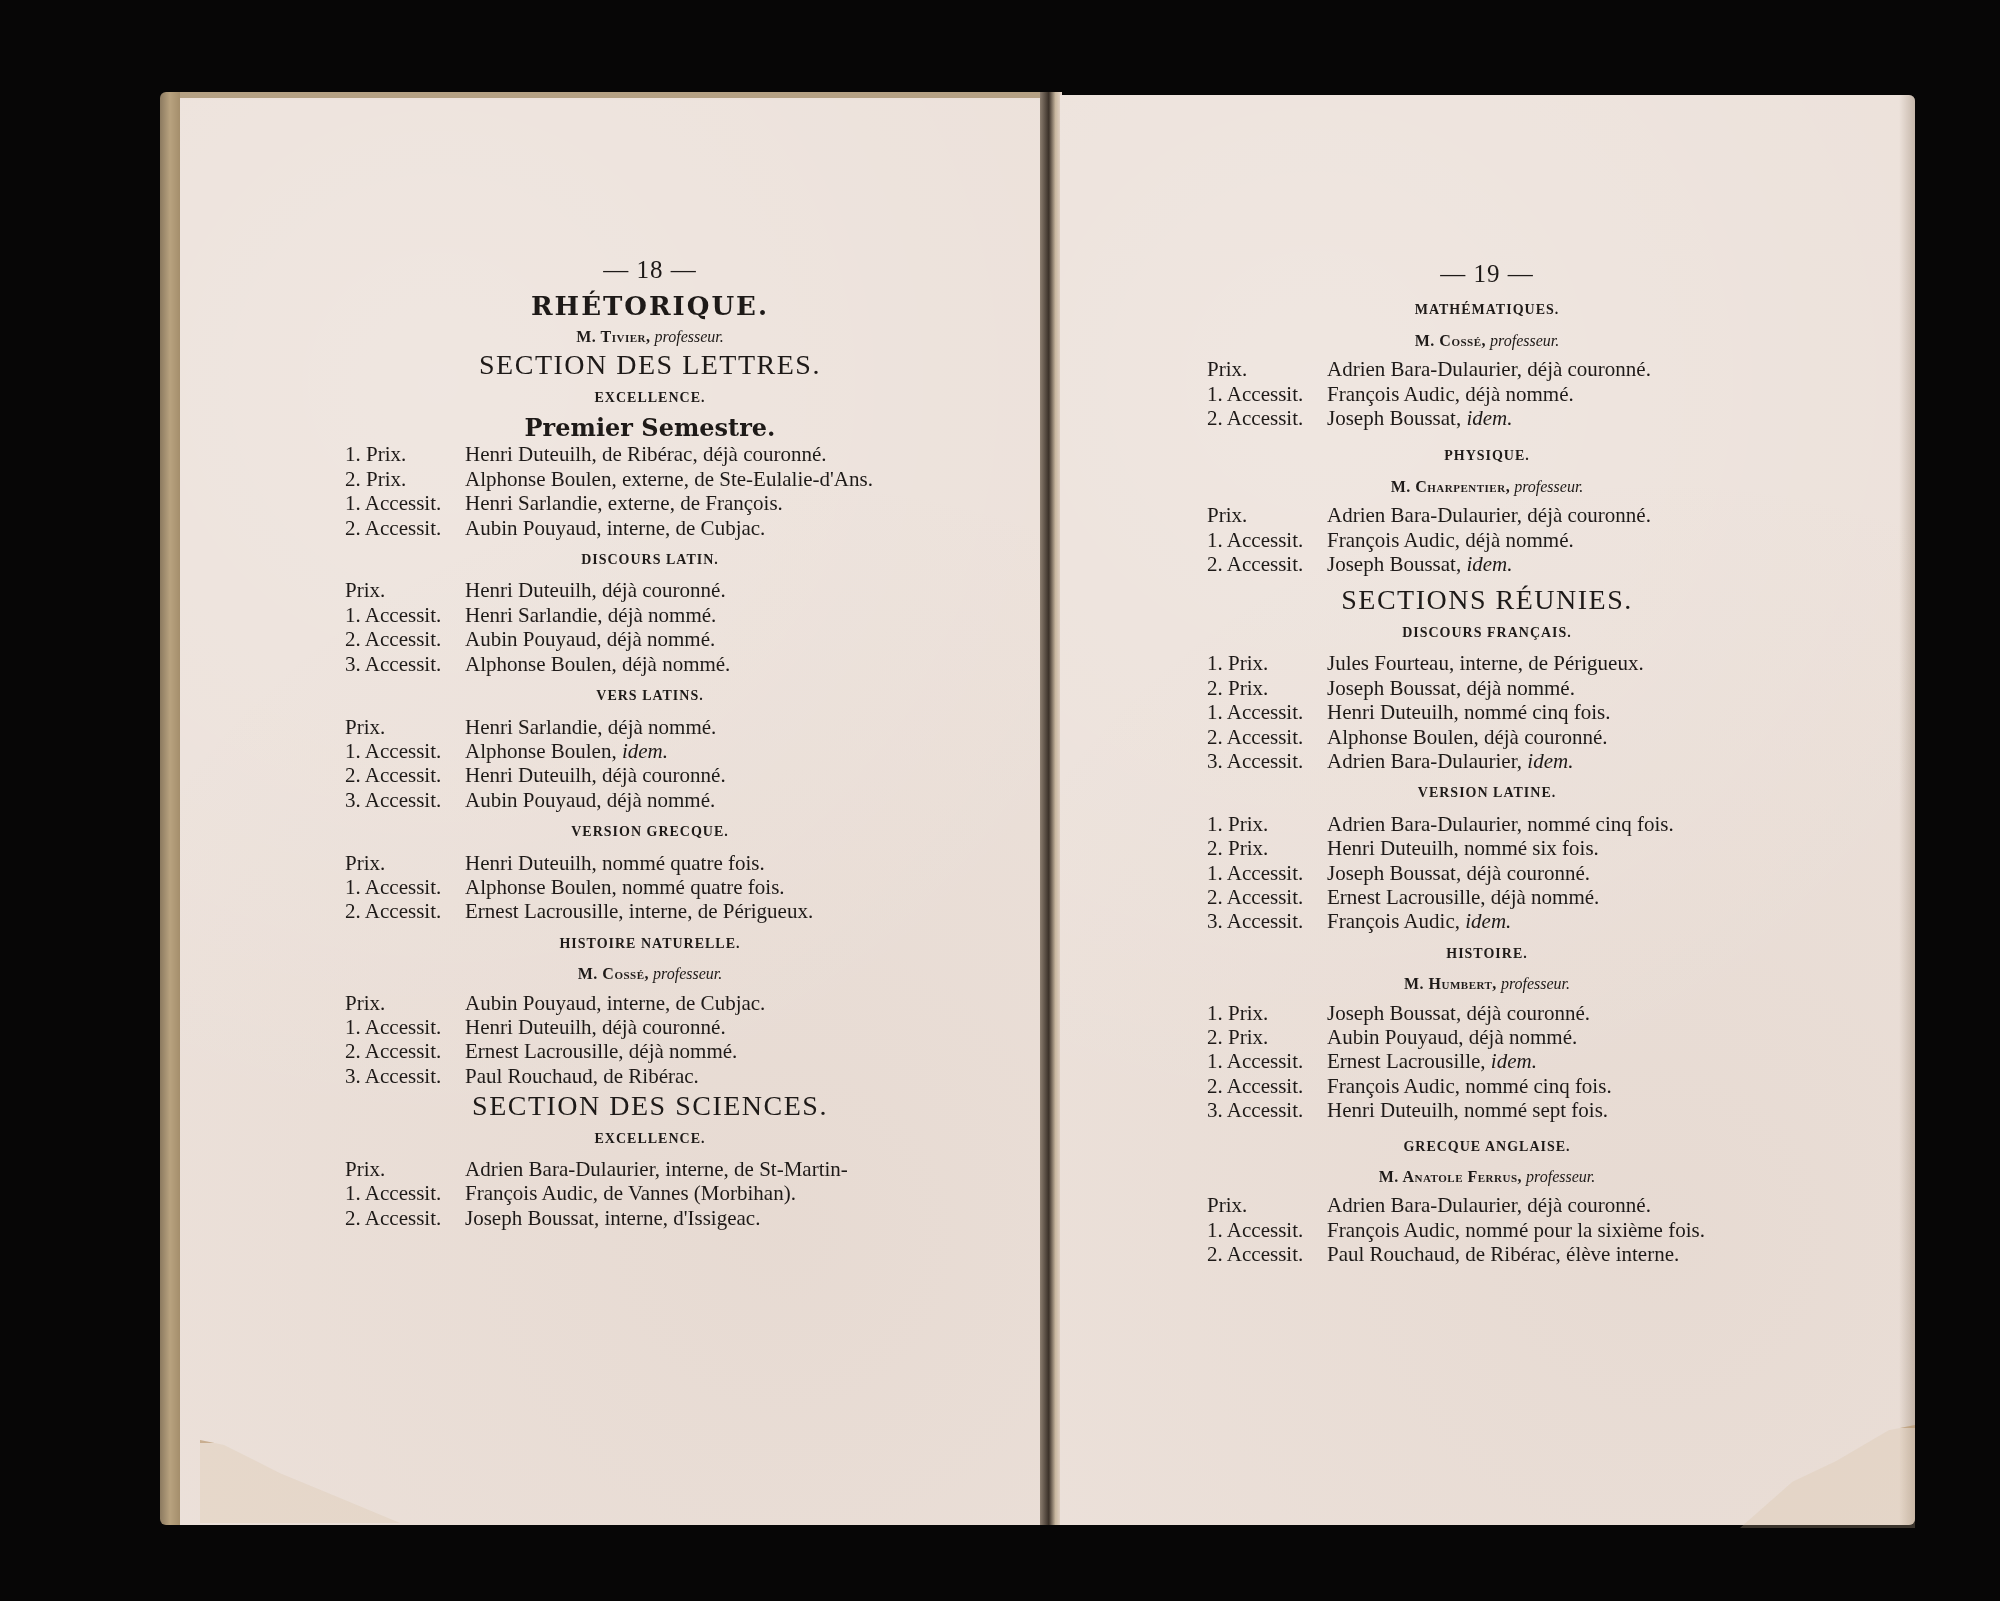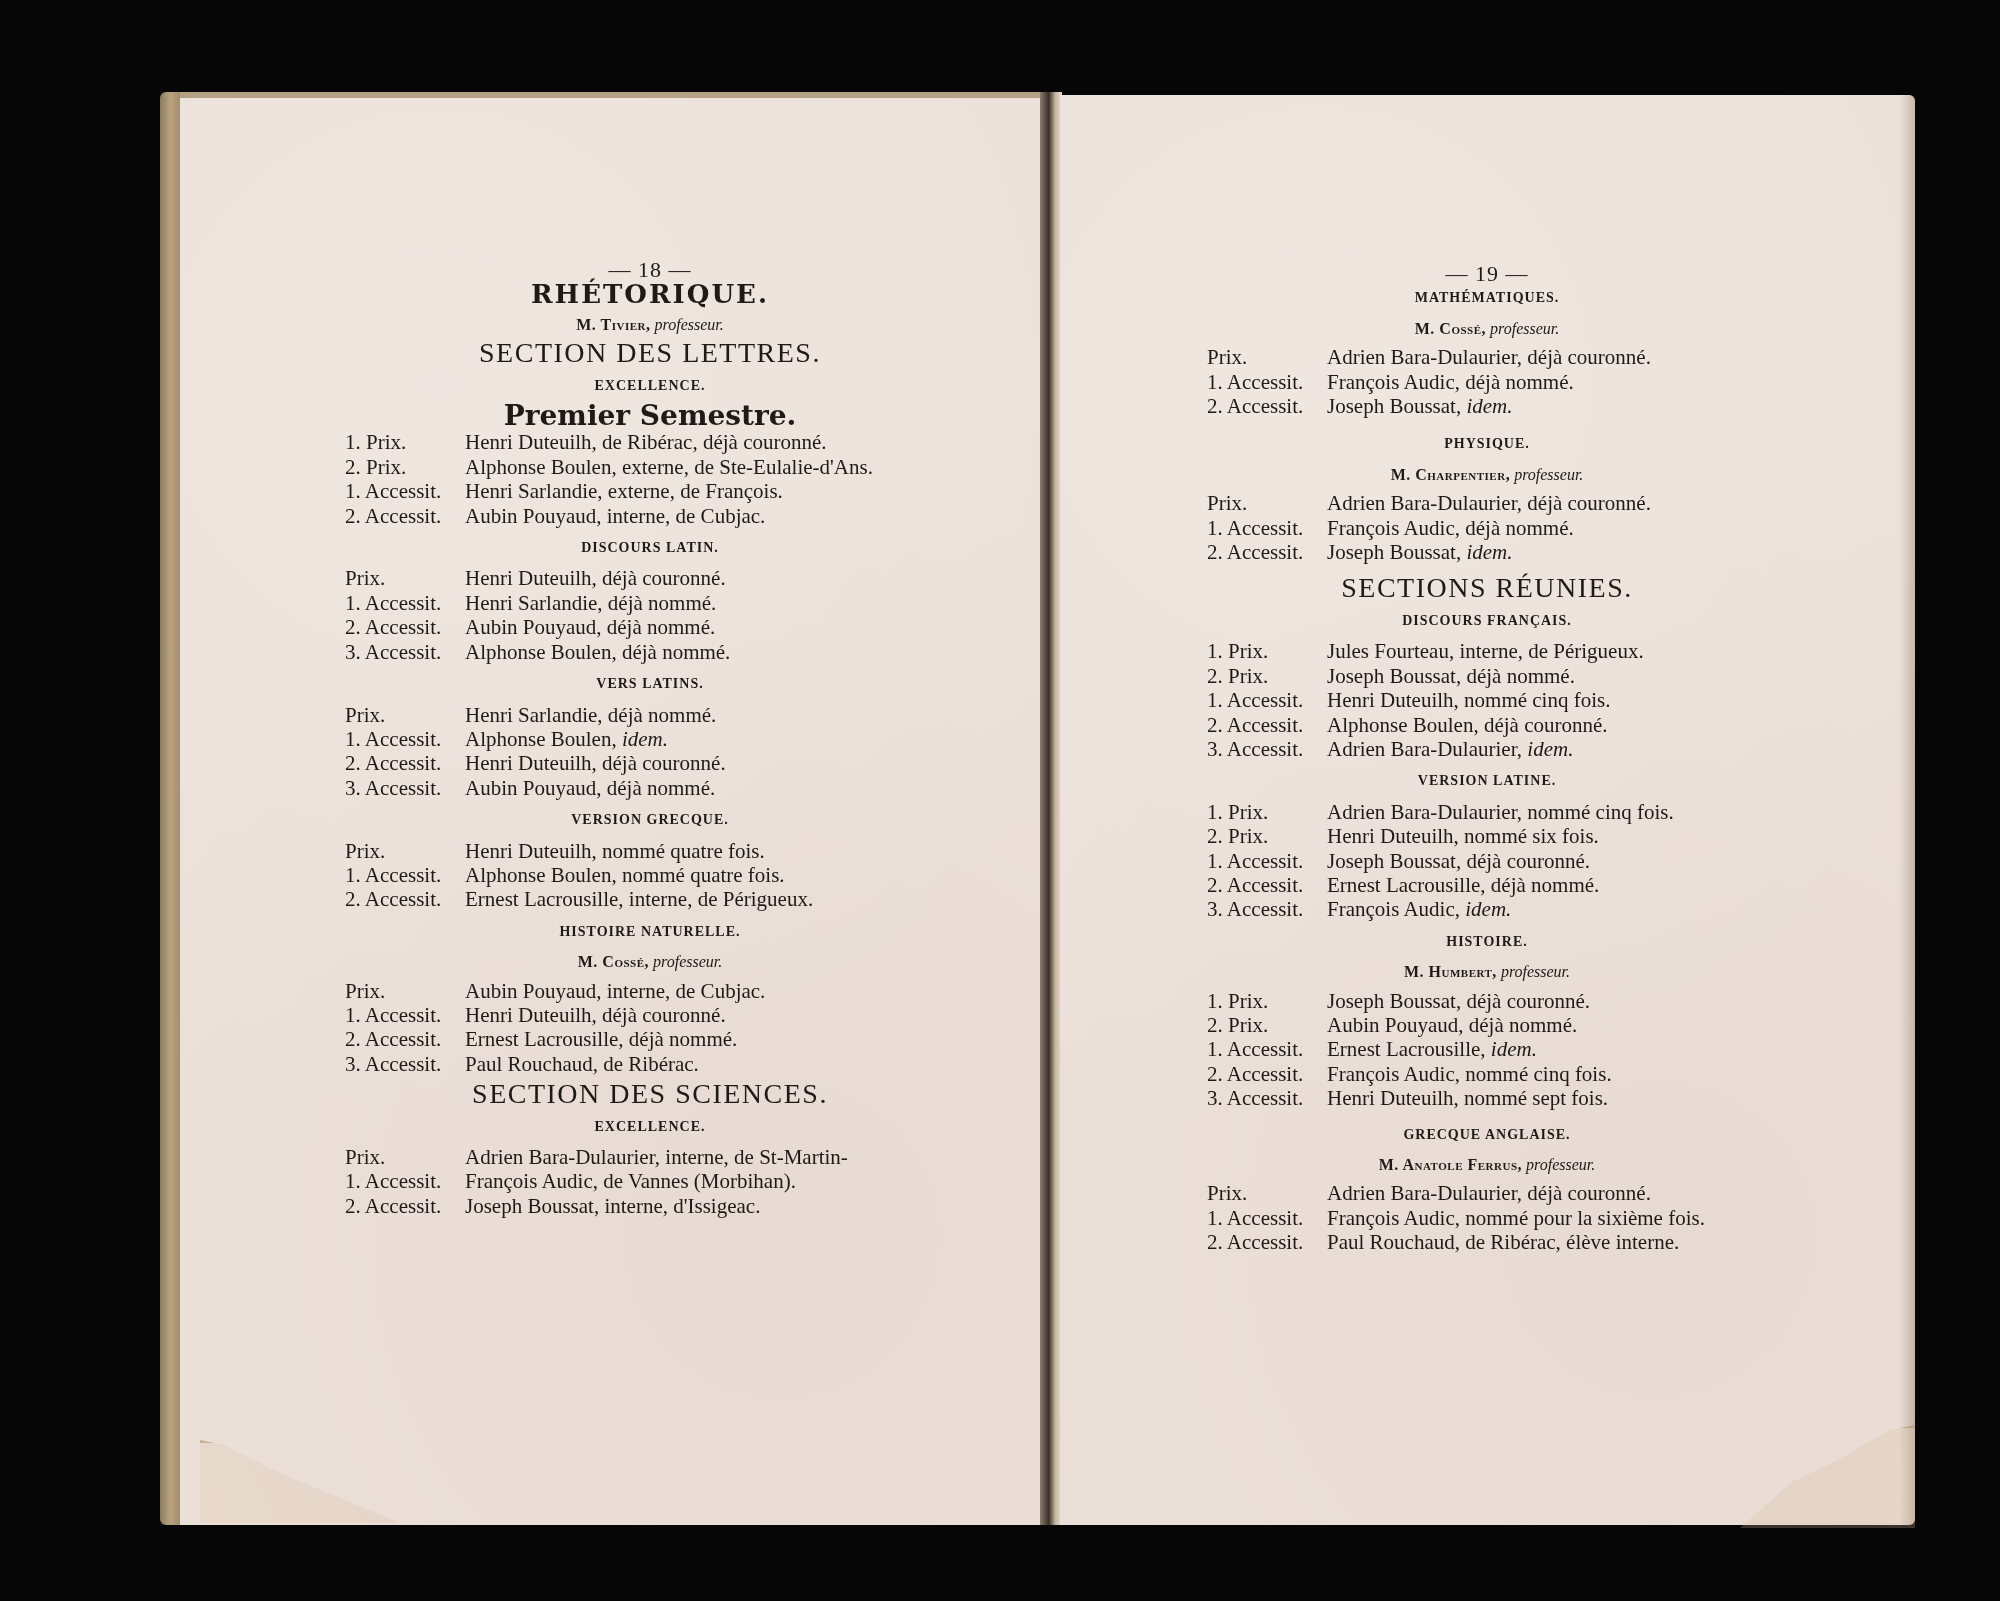--- a/index.html
+++ b/index.html
@@ -34,28 +34,28 @@
     background: rgba(215,190,160,0.25);
   }
   .stain.left { left: 200px; top: 1440px; width: 200px; height: 80px; clip-path: polygon(0 0, 12% 6%, 40% 40%, 70% 70%, 100% 100%, 0 100%); }
   .stain.right { left: 1740px; top: 1425px; width: 175px; height: 100px; clip-path: polygon(100% 0, 85% 5%, 55% 35%, 30% 55%, 0 100%, 100% 100%); }
 
   .col { position: absolute; font-size: 21px; line-height: 24.4px; }
   .col.left { left: 345px; top: 258px; width: 610px; }
   .col.right { left: 1207px; top: 262px; width: 560px; }
 
   .center { text-align: center; }
-  .pagenum { font-size: 22px; letter-spacing: 1px; margin-bottom: 0; }
+  .pagenum { font-size: 25px; letter-spacing: 1px; margin-bottom: 12px; }
   .title-heavy { font-family: "DejaVu Serif", serif; font-weight: bold; font-size: 26px; letter-spacing: 2px; margin-bottom: 6px; }
   .prof { font-size: 16px; margin: 2px 0 4px; }
   .prof .sc { font-variant: small-caps; font-weight: bold; letter-spacing: 0.5px; }
   .prof i { font-style: italic; }
   .section-big { font-size: 28px; letter-spacing: 1.5px; margin: 2px 0 6px; }
   .subhead { font-size: 14px; font-weight: bold; letter-spacing: 1px; margin: 8px 0 6px; }
-  .semestre { font-family: "DejaVu Serif", serif; font-weight: bold; font-size: 28px; margin: 2px 0 2px; }
+  .semestre { font-family: "DejaVu Serif", serif; font-weight: bold; font-size: 24px; margin: 2px 0 2px; }
   .row { display: flex; white-space: nowrap; }
   .row .rank { width: 120px; flex: none; }
   .row .name { flex: 1; }
   .row .name i { font-style: italic; }
   .cont { padding-left: 285px; }
 </style>
 </head>
 <body>
 
 <div class="page-stack-left"></div>

